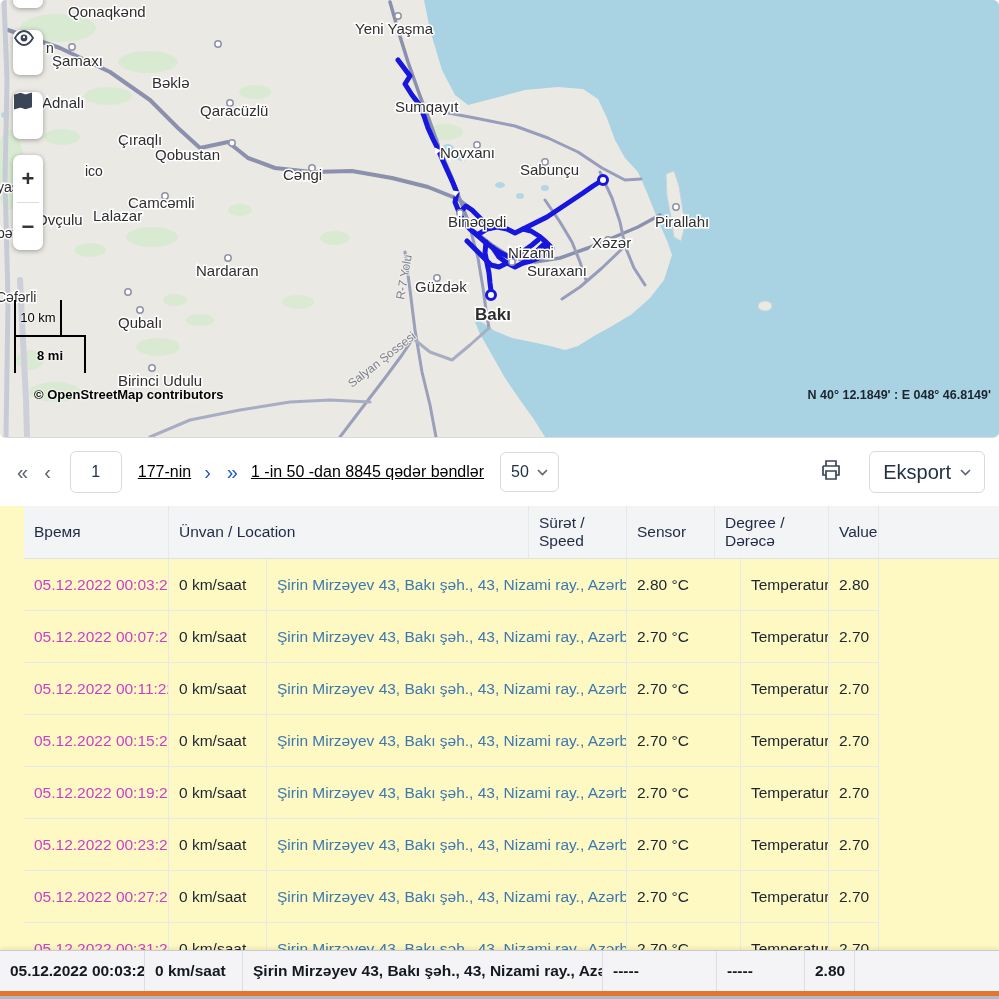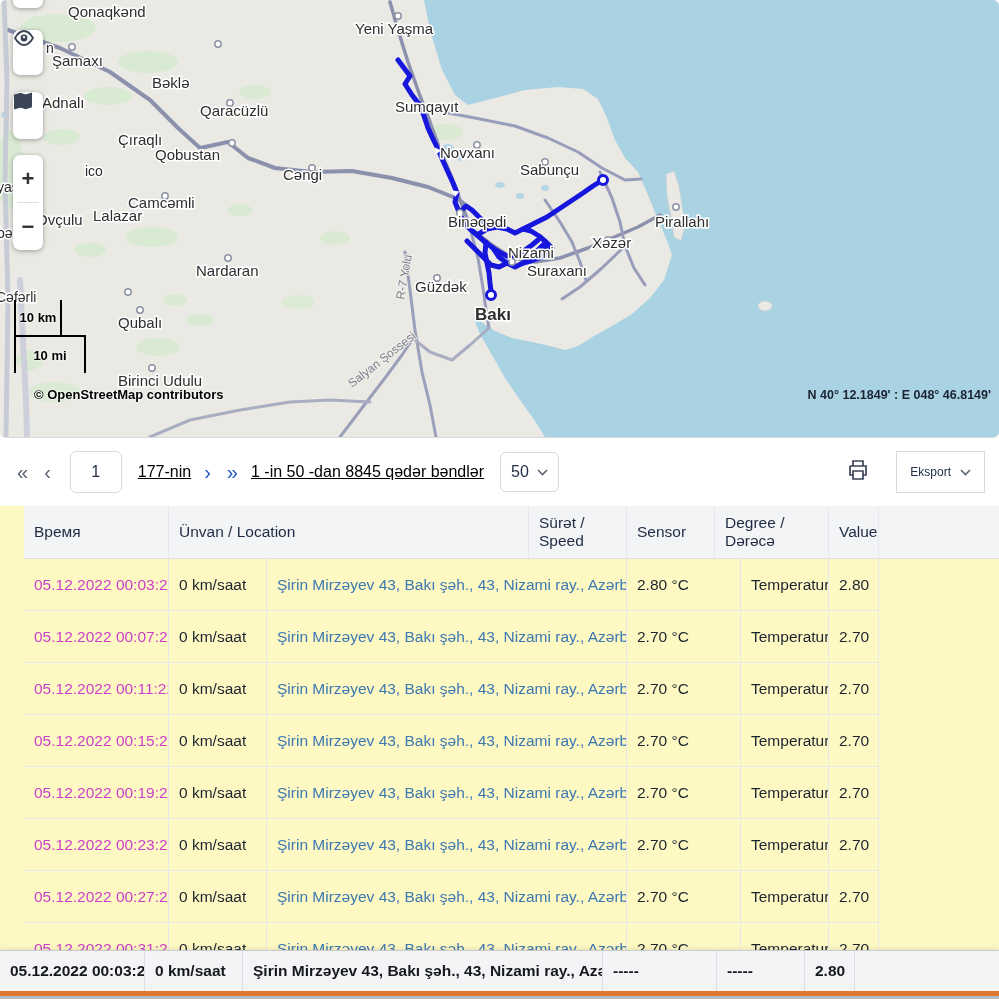--- a/index.html
+++ b/index.html
@@ -15,40 +15,40 @@
     box-shadow:0 1px 5px rgba(0,0,0,.35);display:flex;align-items:center;justify-content:center;cursor:pointer;}
   .btn-partial{top:-26px;height:34px;}
   .btn-eye{top:30px;height:45px;}
   .btn-layers{top:92px;height:47px;}
   .zoom-group{position:absolute;left:13px;top:155px;width:30px;height:95px;background:#fff;border-radius:7px;
     box-shadow:0 1px 5px rgba(0,0,0,.35);display:flex;flex-direction:column;}
   .zoom-half{flex:1;display:flex;align-items:center;justify-content:center;font-size:22px;font-weight:bold;color:#333;cursor:pointer;}
   .zoom-divider{height:1px;background:#ddd;margin:0 4px;}
 
   .scale-km{position:absolute;left:14px;top:300px;width:44px;height:35px;border-left:2px solid #000;border-right:2px solid #000;
-    font-size:13px;font-weight:bold;color:#000;display:flex;align-items:center;justify-content:center;text-shadow:0 0 3px #fff,0 0 3px #fff;}
+    font-size:13px;font-weight:normal;color:#000;display:flex;align-items:center;justify-content:center;text-shadow:0 0 3px #fff,0 0 3px #fff;}
   .scale-mi{position:absolute;left:14px;top:335px;width:68px;height:36px;border-left:2px solid #000;border-right:2px solid #000;border-top:2px solid #000;
     font-size:13px;font-weight:bold;color:#000;display:flex;align-items:center;justify-content:center;text-shadow:0 0 3px #fff,0 0 3px #fff;}
   .attribution{position:absolute;left:10px;top:387px;font-size:13px;font-weight:bold;color:#000;text-shadow:0 0 3px #fff,0 0 3px #fff;margin-left:24px;}
   .coords{position:absolute;right:8px;top:388px;font-size:12.5px;font-weight:bold;color:#1b2430;}
 
   
   .toolbar{height:68px;display:flex;align-items:center;padding:0 14px;background:#fff;box-sizing:border-box;gap:10px;}
   .pg-nav{font-size:20px;cursor:pointer;padding:0 3px;user-select:none;}
   .pg-nav.muted{color:#56606e;}
   .pg-nav.active{color:#2257c5;}
   .pg-input{width:46px;height:38px;border:1px solid #d6d9de;border-radius:6px;text-align:center;font-size:16px;color:#233047;
     font-family:"Liberation Sans",sans-serif;margin:0 6px;}
   .pg-text{font-size:16px;color:#000000;text-decoration:underline;}
   .pg-select{height:38px;border:1px solid #d6d9de;border-radius:6px;display:flex;align-items:center;gap:8px;padding:0 10px;
     font-size:16px;color:#233047;cursor:pointer;margin-left:6px;}
   .chev{display:inline-flex;}
   .print-btn{margin-left:auto;cursor:pointer;display:flex;align-items:center;}
-  .export-btn{height:40px;border:1px solid #d6d9de;border-radius:0;display:flex;align-items:center;gap:9px;padding:0 13px;
-    font-size:12px;color:#233047;cursor:pointer;background:#fff;margin-left:16px;}
+  .export-btn{height:40px;border:1px solid #d6d9de;border-radius:6px;display:flex;align-items:center;gap:9px;padding:0 13px;
+    font-size:20px;color:#233047;cursor:pointer;background:#fff;margin-left:16px;}
 
   
   .table-wrap{position:relative;height:485px;overflow:hidden;background:#fef9c3;padding-left:24px;}
   .thead{height:52px;background:#f3f4f6;display:flex;border-bottom:1px solid #dfe1e6;}
   .th{display:flex;align-items:center;padding:0 10px;font-size:15.5px;font-weight:500;color:#1e2a44;box-sizing:border-box;border-right:1px solid #e6e8ec;}
   .row{height:52px;display:flex;}
   .cell{display:flex;align-items:center;padding:0 10px;font-size:15.5px;color:#1c2430;box-sizing:border-box;
     border-right:1px solid #e6e8ec;border-bottom:1px solid #e6e8ec;white-space:nowrap;overflow:hidden;}
   .c0{width:145px;} .c1{width:98px;} .c2{width:360px;} .c3{width:114px;} .c4{width:88px;} .c5{width:50px;}
   .cfill{flex:1;border:none;}
@@ -214,21 +214,21 @@
           </svg>
       </span>
     </div>
     <div class="zoom-group">
       <div class="zoom-half">+</div>
       <div class="zoom-divider"></div>
       <div class="zoom-half">−</div>
     </div>
 
     <div class="scale-km">10 km</div>
-    <div class="scale-mi">10 mi</div>
+    <div class="scale-mi">8 mi</div>
     <div class="attribution">© OpenStreetMap contributors</div>
     <div class="coords">N 40° 12.1849' : E 048° 46.8149'</div>
   </div>
 
   <div class="toolbar">
     <span class="pg-nav muted">«</span>
     <span class="pg-nav muted">‹</span>
     <input class="pg-input" value="1" style="">
     <span class="pg-text">177-nin</span>
     <span class="pg-nav active">›</span>

